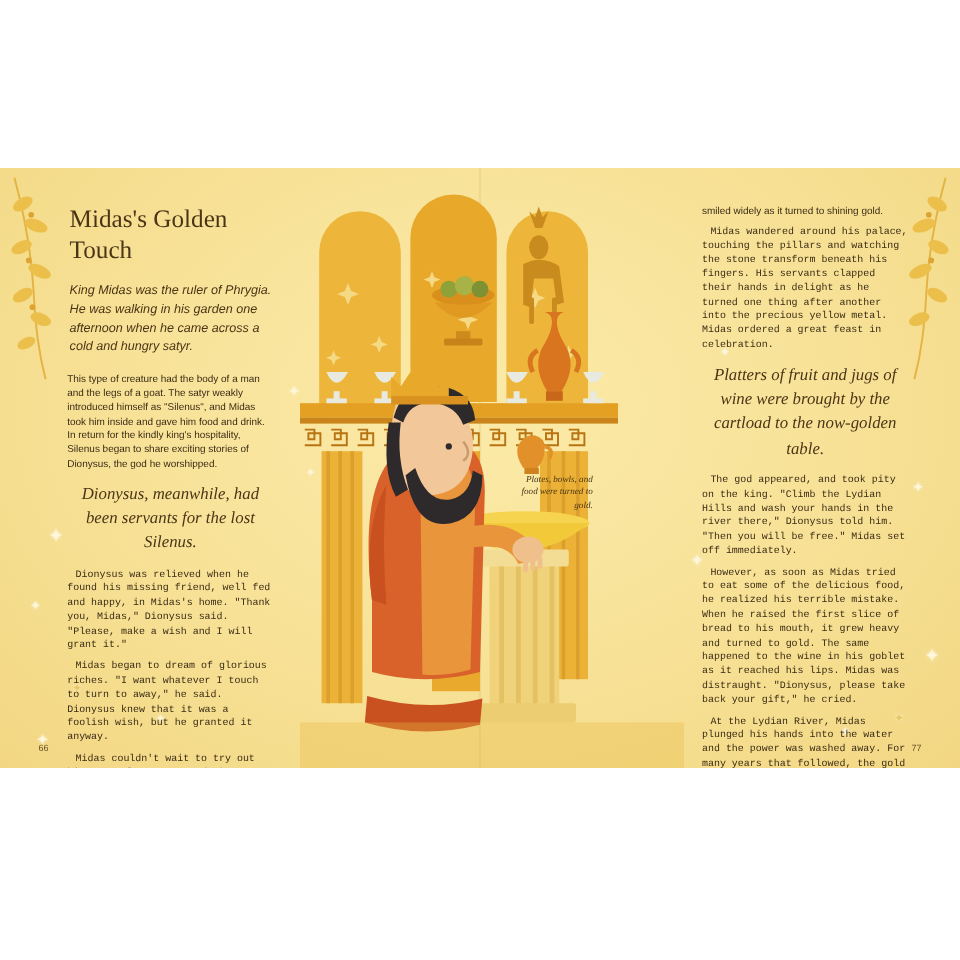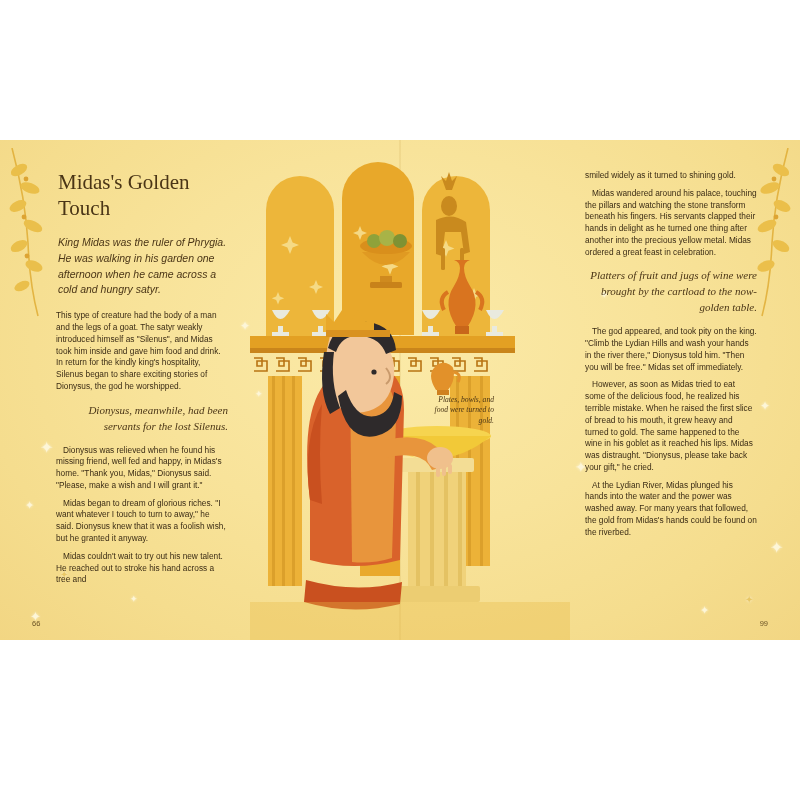--- a/index.html
+++ b/index.html
@@ -91,30 +91,30 @@
     margin: 0 0 12px 2px;
   }
 
   .para {
     font-family: "Liberation Sans", sans-serif;
     font-size: 8.3px;
     line-height: 1.42;
     color: #3b2c15;
     margin: 0 0 6px 0;
   }
-  .para.indent { text-indent: 7px; }
+  .para.indent { text-indent: 7px; font-family: Liberation Mono, monospace; }
 
   .emph {
     font-family: "Liberation Serif", serif;
     font-style: italic;
-    font-size: 11px;
+    font-size: 14px;
     line-height: 1.45;
     color: #4a3516;
     margin: 10px 0 10px 0;
-    text-align: right;
+    text-align: center;
   }
 
   .caption {
     position: absolute;
     left: 432px;
     top: 255px;
     width: 62px;
     font-family: "Liberation Serif", serif;
     font-style: italic;
     font-size: 7.6px;
@@ -354,16 +354,16 @@
       <p class="para indent">Midas wandered around his palace, touching the pillars and watching the stone transform beneath his fingers. His servants clapped their hands in delight as he turned one thing after another into the precious yellow metal. Midas ordered a great feast in celebration.</p>
       <p class="emph">Platters of fruit and jugs of wine were brought by the cartload to the now-golden table.</p>
       <p class="para indent">The god appeared, and took pity on the king. "Climb the Lydian Hills and wash your hands in the river there," Dionysus told him. "Then you will be free." Midas set off immediately.</p>
       <p class="para indent">However, as soon as Midas tried to eat some of the delicious food, he realized his terrible mistake. When he raised the first slice of bread to his mouth, it grew heavy and turned to gold. The same happened to the wine in his goblet as it reached his lips. Midas was distraught. "Dionysus, please take back your gift," he cried.</p>
       <p class="para indent">At the Lydian River, Midas plunged his hands into the water and the power was washed away. For many years that followed, the gold from Midas's hands could be found on the riverbed.</p>
     </div>
 
     <div class="caption">Plates, bowls, and food were turned to gold.</div>
 
     <div class="folio folio-left">66</div>
-    <div class="folio folio-right">99</div>
+    <div class="folio folio-right">77</div>
 
   </div>
 </div>
 
 </body></html>

